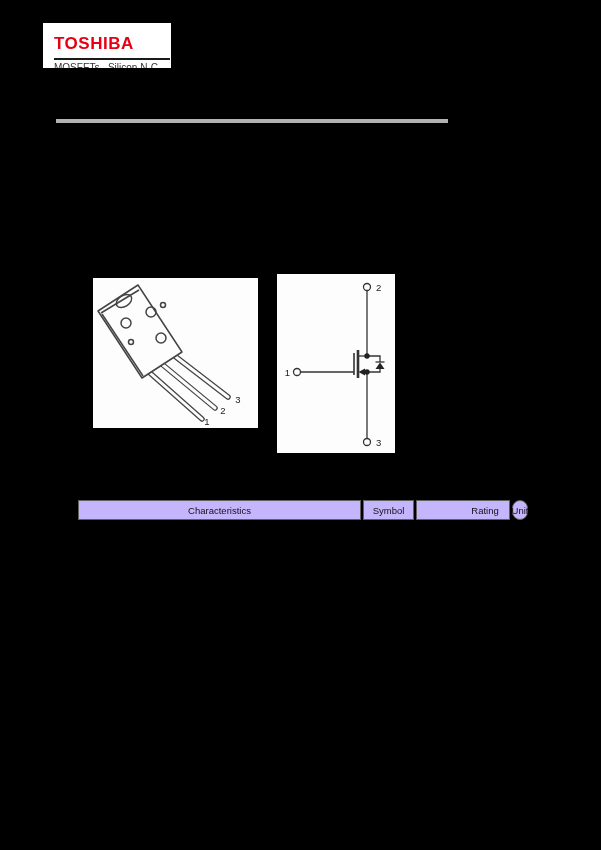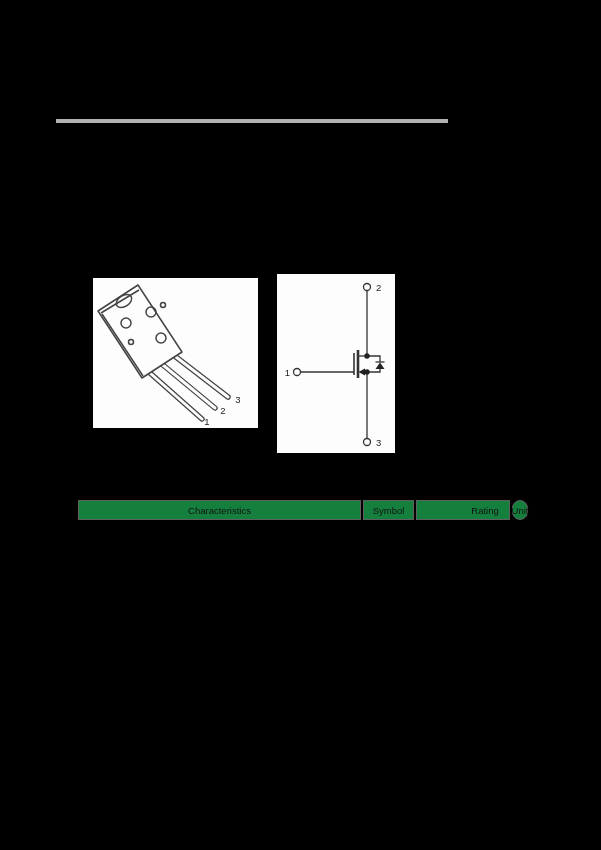--- a/index.html
+++ b/index.html
@@ -61,37 +61,42 @@
     font-size: 9.5px; fill: #222;
   }
 
   
   .ratings-header {
     position: absolute; left: 78px; top: 500px;
     width: 465px; height: 20px;
     display: flex; gap: 2px;
   }
   .ratings-header .cell {
-    background: #15803d;
+    background: #c4b5fd;
     border: 1px solid #606060;
     box-sizing: border-box;
     display: flex; align-items: center; justify-content: center;
     font-size: 9.5px; color: #111;
     height: 20px;
   }
   .cell-characteristics { width: 283px; }
   .cell-symbol          { width: 51px;  }
   .cell-rating          { width: 94px; padding-left: 44px;  }
   .cell-unit            { width: 16px; border-radius: 8px;  }
 </style>
 </head>
 <body>
 
 <div class="page">
 
+  <div class="logo-box">
+    <div class="logo-text">TOSHIBA</div>
+    <div class="logo-rule"></div>
+    <div class="logo-subtitle">MOSFETs   Silicon N-C</div>
+  </div>
 
   <div class="divider"></div>
 
   <div class="fig fig-package">
     <svg viewBox="0 0 165 150">
 
       <g stroke-linecap="round">
         <line x1="57" y1="95" x2="109" y2="141" stroke="#444" stroke-width="5.5"></line>
         <line x1="57" y1="95" x2="109" y2="141" stroke="#fdfdfd" stroke-width="3"></line>
         <line x1="70" y1="87" x2="122" y2="130" stroke="#444" stroke-width="5.5"></line>

